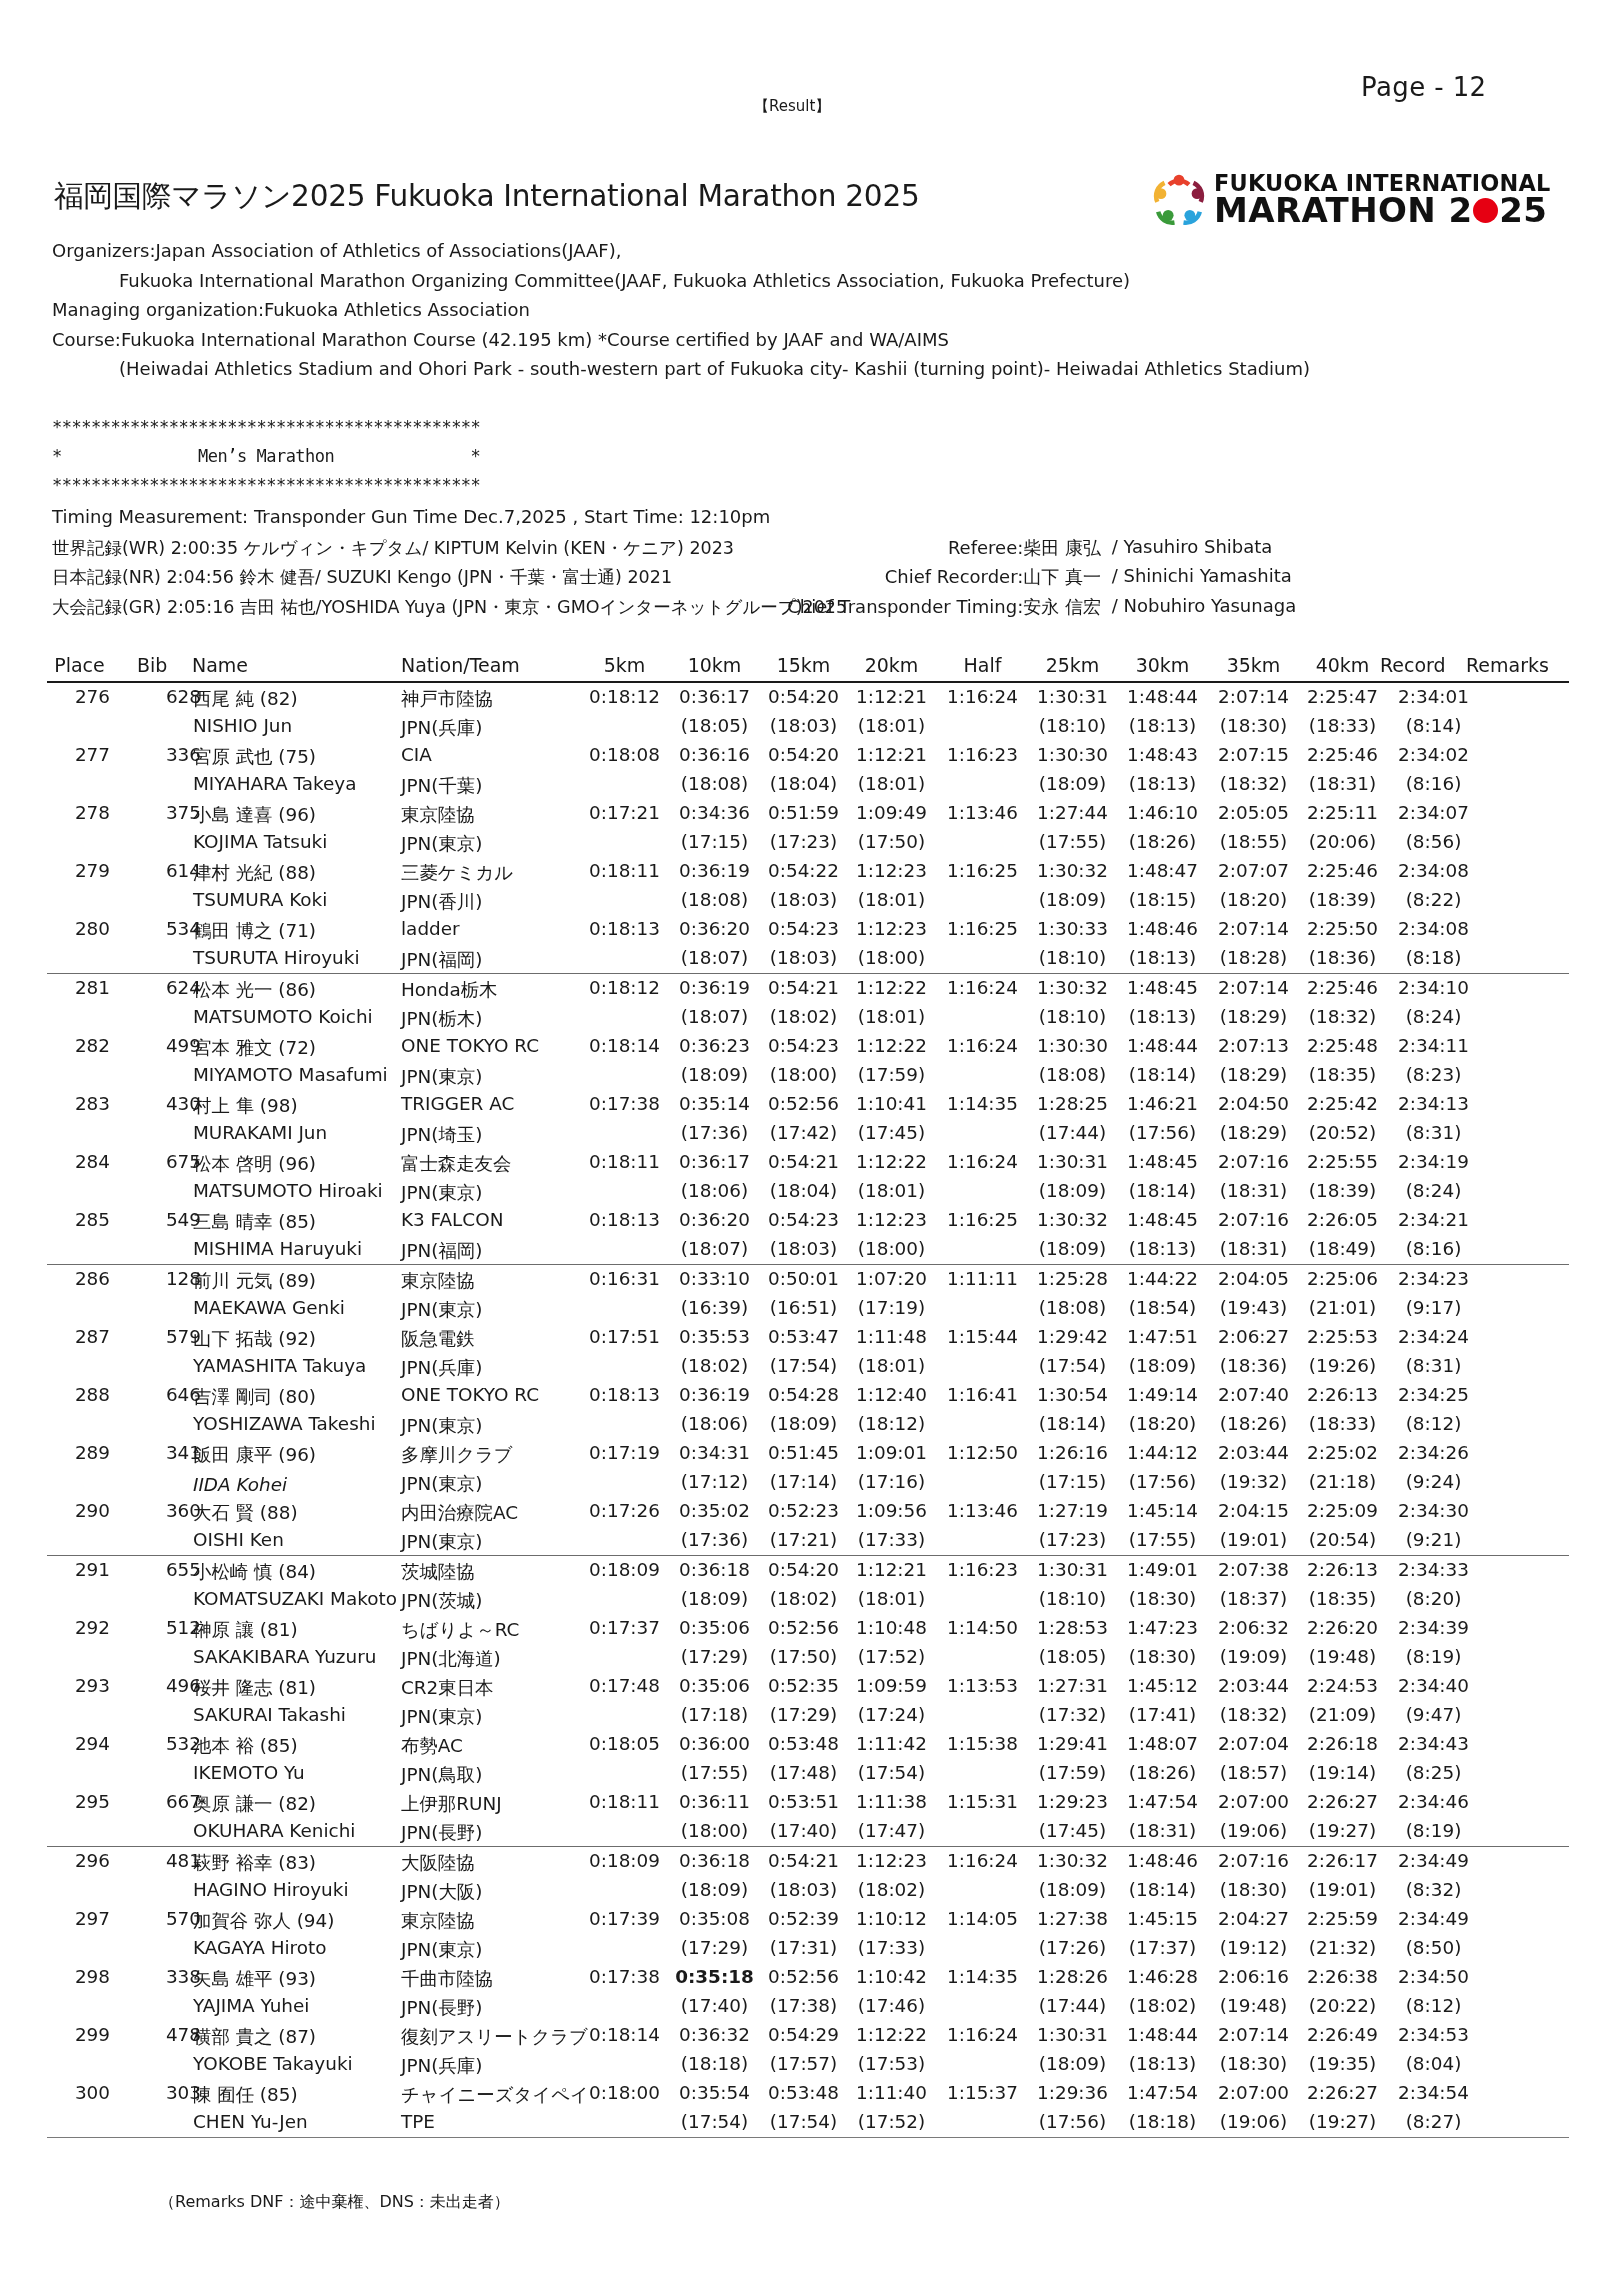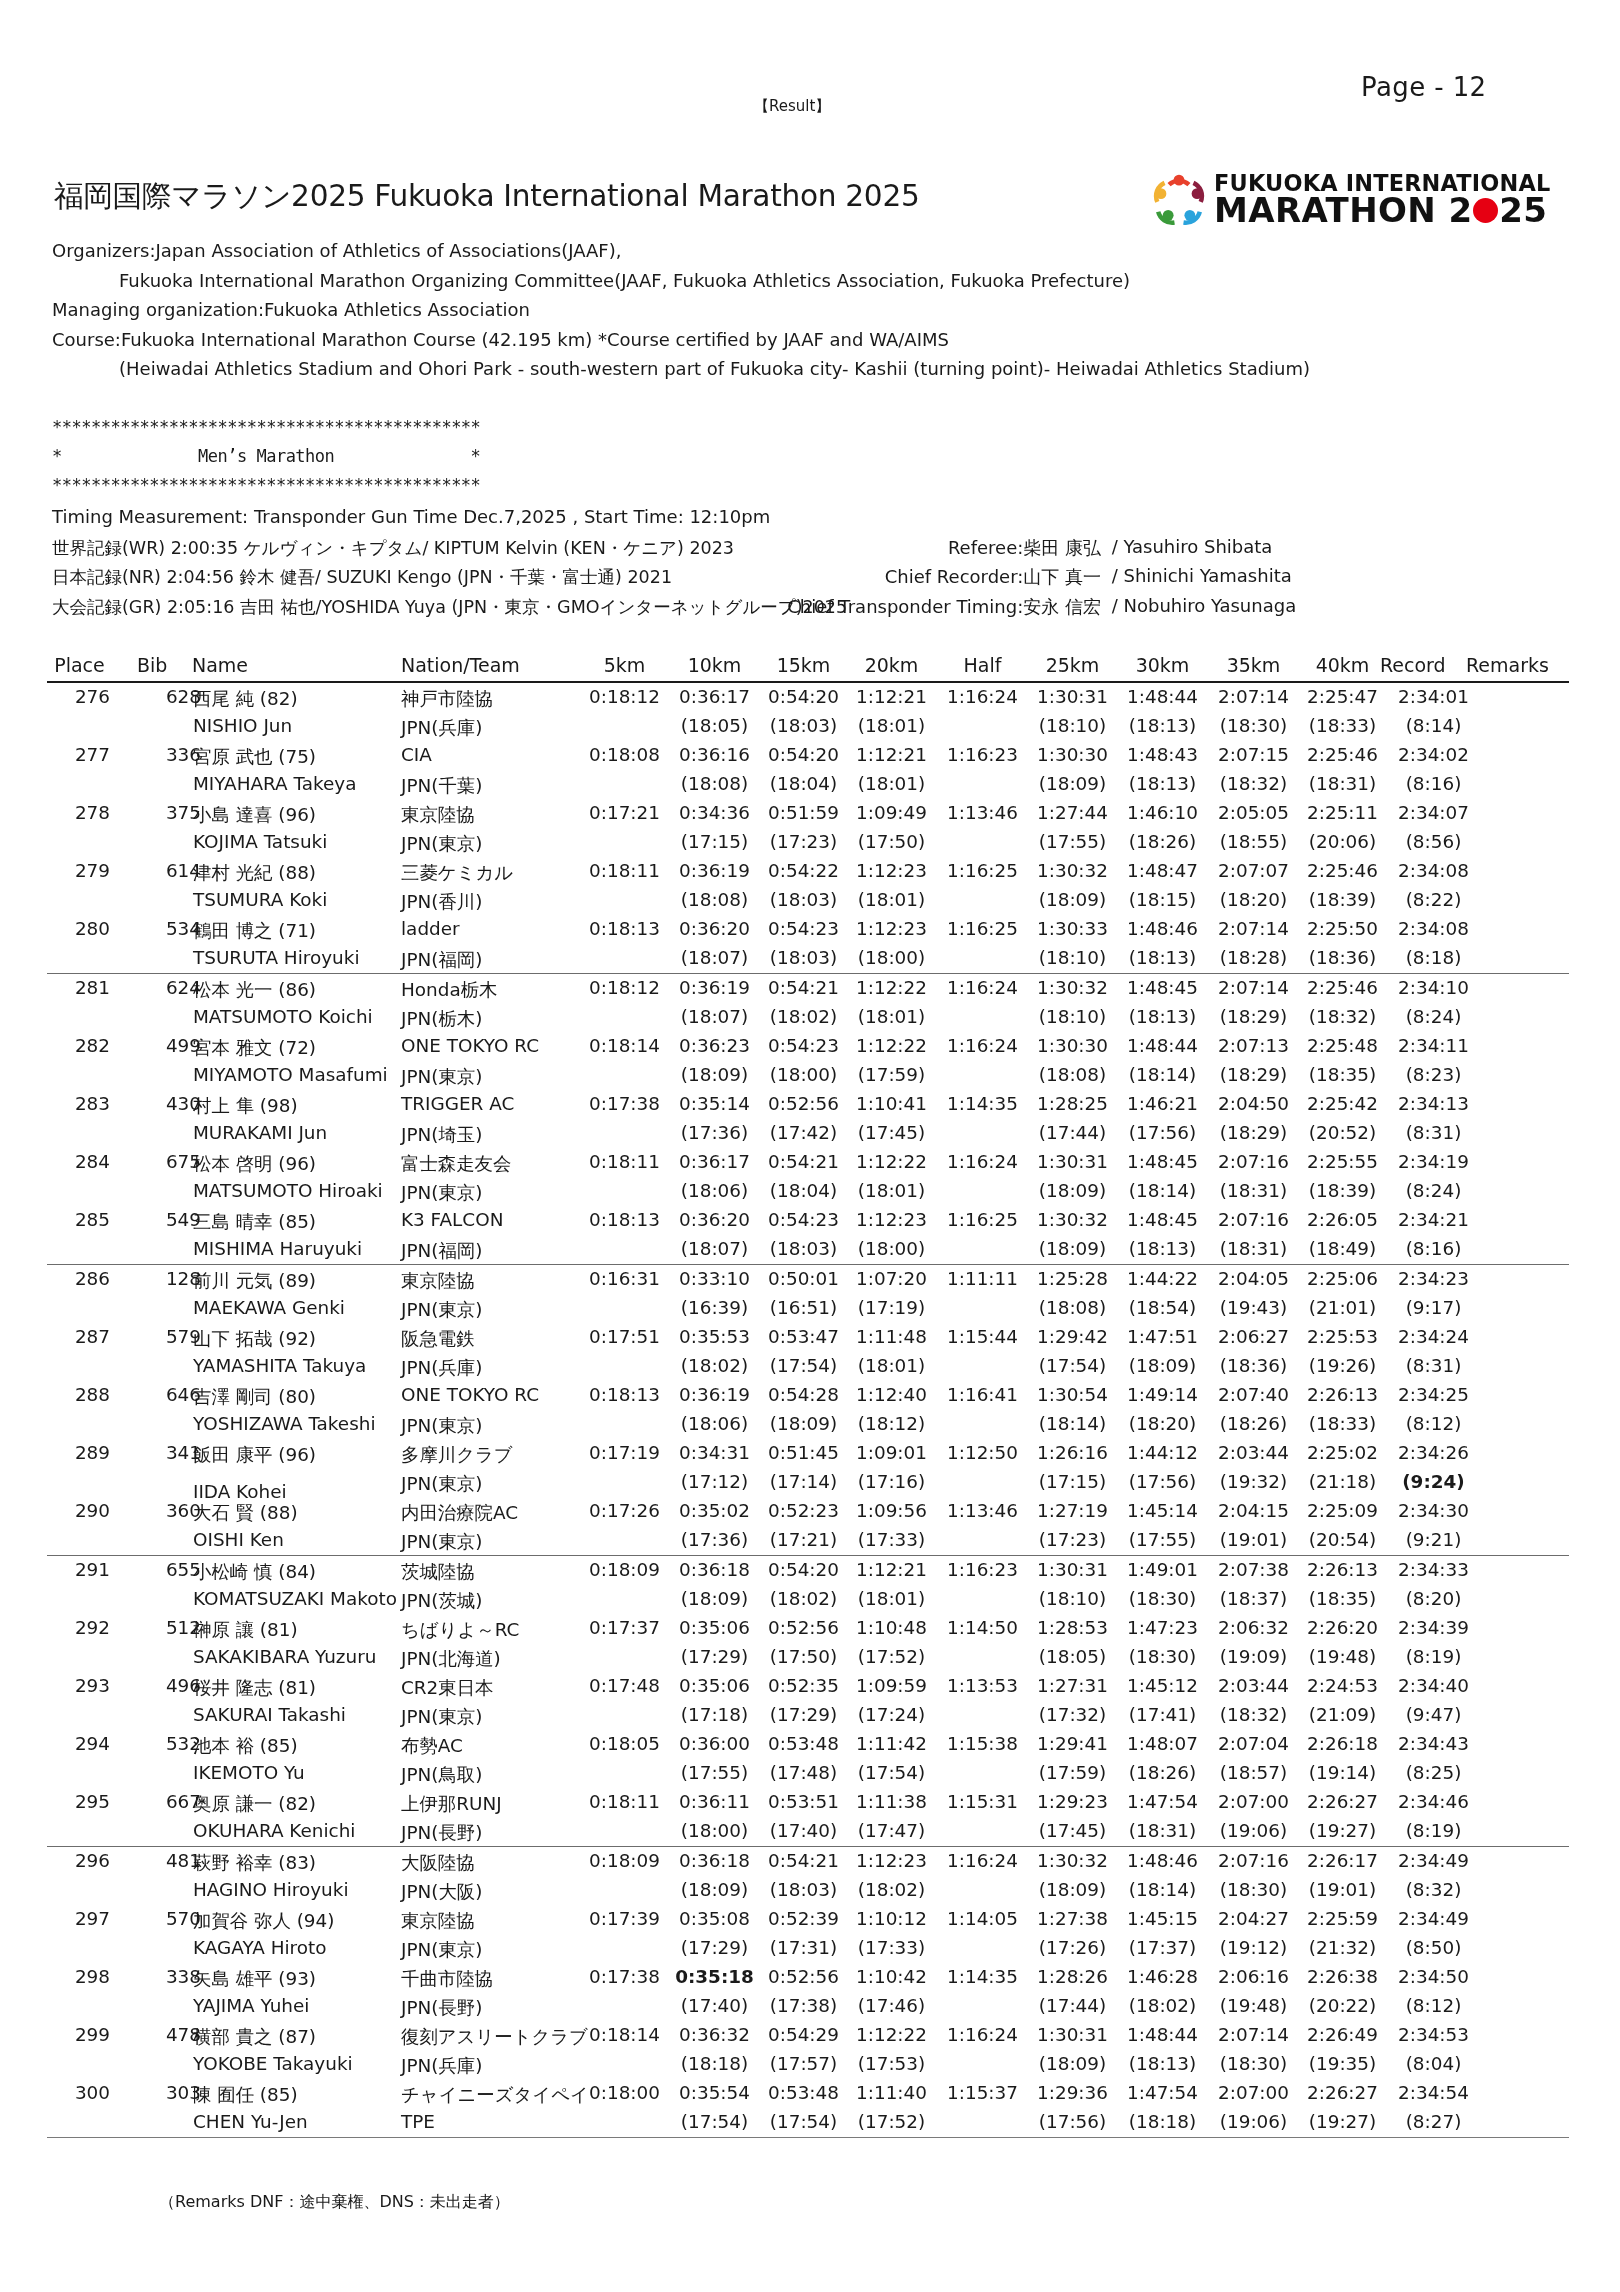--- a/index.html
+++ b/index.html
@@ -529,30 +529,30 @@
           <span class="cell col-20 c" style="top: 2.7px;">1:09:01</span>
           <span class="cell col-half c" style="top: 2.7px;">1:12:50</span>
           <span class="cell col-25 c" style="top: 2.7px;">1:26:16</span>
           <span class="cell col-30 c" style="top: 2.7px;">1:44:12</span>
           <span class="cell col-35 c" style="top: 2.7px;">2:03:44</span>
           <span class="cell col-40 c" style="top: 2.7px;">2:25:02</span>
           <span class="cell col-rec c" style="top: 2.7px;">2:34:26</span>
           <span class="cell col-rem" style="top: 2.7px;"></span>
         </div>
         <div class="row">
-          <span class="cell col-name" style="top: 13px;">IIDA Kohei</span>
+          <span class="cell col-name" style="top: 6px; font-style: italic;">IIDA Kohei</span>
           <span class="cell col-team" style="top: 2.7px;">JPN(東京)</span>
           <span class="cell col-10 c" style="top: 2.7px;">(17:12)</span>
           <span class="cell col-15 c" style="top: 2.7px;">(17:14)</span>
           <span class="cell col-20 c" style="top: 2.7px;">(17:16)</span>
           <span class="cell col-25 c" style="top: 2.7px;">(17:15)</span>
           <span class="cell col-30 c" style="top: 2.7px;">(17:56)</span>
           <span class="cell col-35 c" style="top: 2.7px;">(19:32)</span>
           <span class="cell col-40 c" style="top: 2.7px;">(21:18)</span>
-          <span class="cell col-rec c" style="top: 2.7px; font-weight: bold;">(9:24)</span>
+          <span class="cell col-rec c" style="top: 2.7px;">(9:24)</span>
         </div>
         <div class="row">
           <span class="cell col-place r" style="top: 2.7px;">290</span>
           <span class="cell col-bib r" style="top: 2.7px;">360</span>
           <span class="cell col-name" style="top: 2.7px;">大石  賢 (88)</span>
           <span class="cell col-team" style="top: 2.7px;">内田治療院AC</span>
           <span class="cell col-5 c" style="top: 2.7px;">0:17:26</span>
           <span class="cell col-10 c" style="top: 2.7px;">0:35:02</span>
           <span class="cell col-15 c" style="top: 2.7px;">0:52:23</span>
           <span class="cell col-20 c" style="top: 2.7px;">1:09:56</span>

